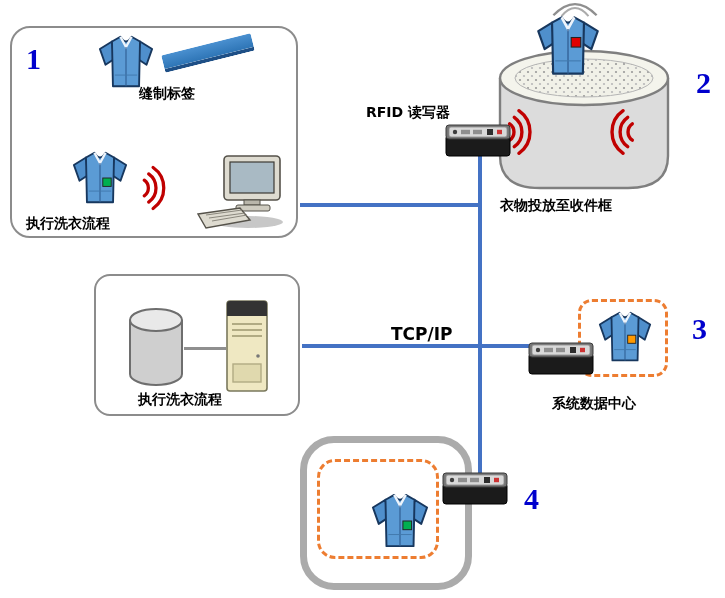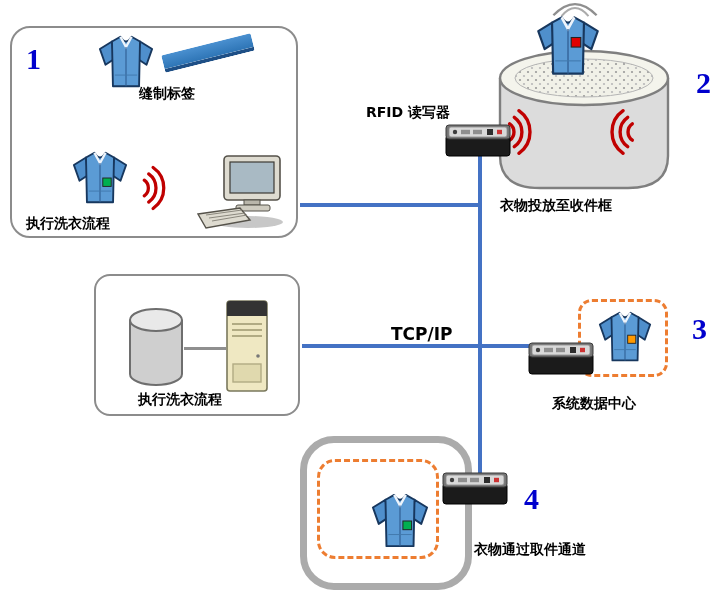--- a/index.html
+++ b/index.html
@@ -145,15 +145,14 @@
 
   <div class="abs dashed" style="left:317px;top:459px;width:122px;height:100px;border-radius:18px"></div>
   <svg class="abs" style="left:369px;top:492px" width="62" height="58" viewBox="0 0 64 60">
       <use href="#sym-shirt"></use>
       <rect x="35" y="30" width="9" height="9" fill="#00b050" stroke="#222" stroke-width="1"></rect>
     </svg>
   <svg class="abs" style="left:440px;top:469px" width="70" height="38" viewBox="0 0 68 38">
       <use href="#sym-reader"></use>
     </svg>
   <div class="abs num" style="left:524px;top:484px">4</div>
-  <div class="abs lbl" style="left:474px;top:541px">衣物通过取件通道</div>
 
 </div>
 
 </body></html>

